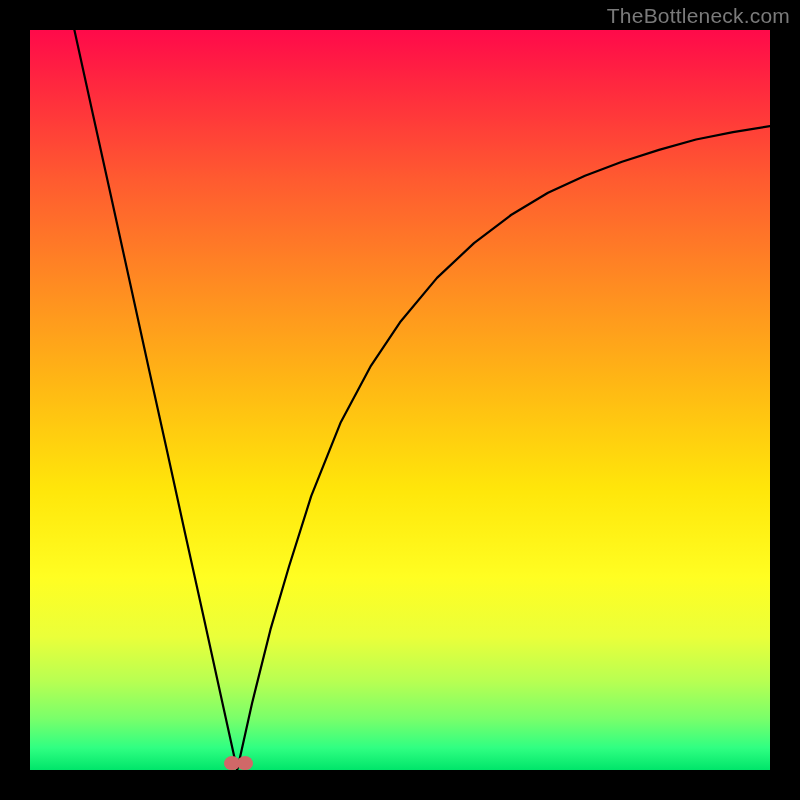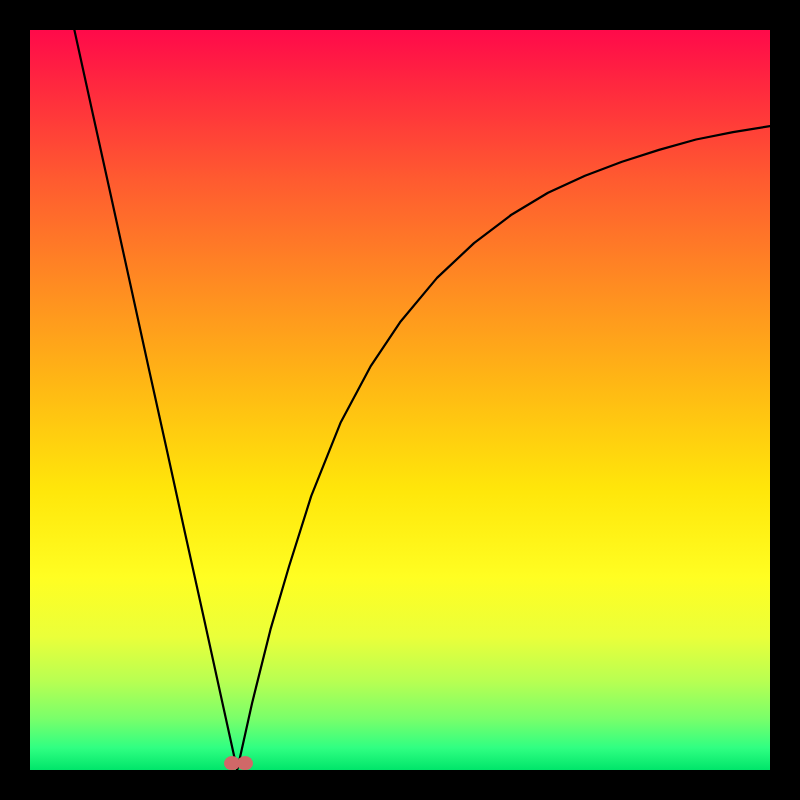--- a/index.html
+++ b/index.html
@@ -63,20 +63,21 @@
     height: 14px;
     background: #d06868;
     border-radius: 50% 50% 50% 50% / 55% 55% 45% 45%;
     transform: translate(-50%, -50%);
   }
 </style>
 </head>
 <body>
 
 <div class="frame">
+  <div class="watermark">TheBottleneck.com</div>
   <div class="plot">
     <svg class="curve" viewBox="0 0 740 740" preserveAspectRatio="none">
       <path fill="none" stroke="#000" stroke-width="2.2" stroke-linejoin="round" stroke-linecap="round" d="M 44.40 0.00 L 62.90 84.36 L 81.40 167.98 L 99.90 252.34 L 118.40 336.70 L 136.90 420.32 L 155.40 504.68 L 173.90 588.30 L 192.40 672.66 L 207.20 740.00 L 207.20 740.00 L 222.00 673.40 L 240.50 599.40 L 259.00 536.50 L 281.20 466.20 L 310.80 392.20 L 340.40 336.70 L 370.00 292.30 L 407.00 247.90 L 444.00 213.12 L 481.00 185.00 L 518.00 162.80 L 555.00 145.78 L 592.00 131.72 L 629.00 119.88 L 666.00 109.52 L 703.00 102.12 L 740.00 96.20 "></path>
     </svg>
   <div class="dot" style="left: 202.02px; top: 732.6px; background: rgb(208, 104, 104);"></div>
       <div class="dot" style="left: 214.6px; top: 732.6px; background: rgb(208, 104, 104);"></div>
     </div>
 </div>
 
 </body></html>

